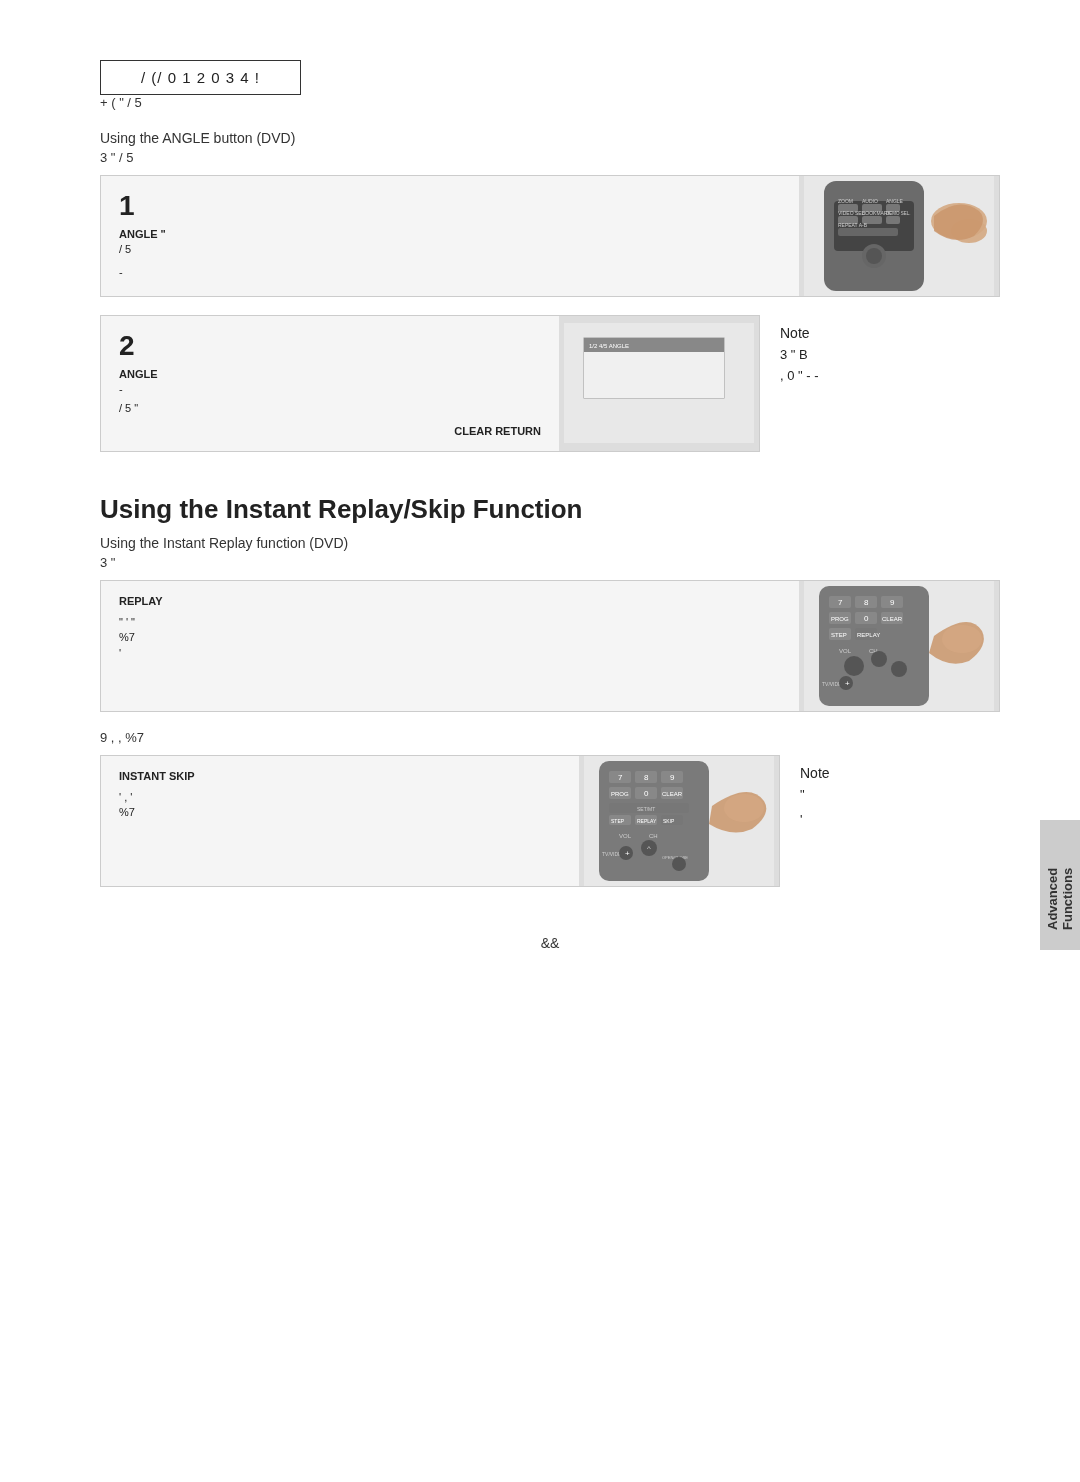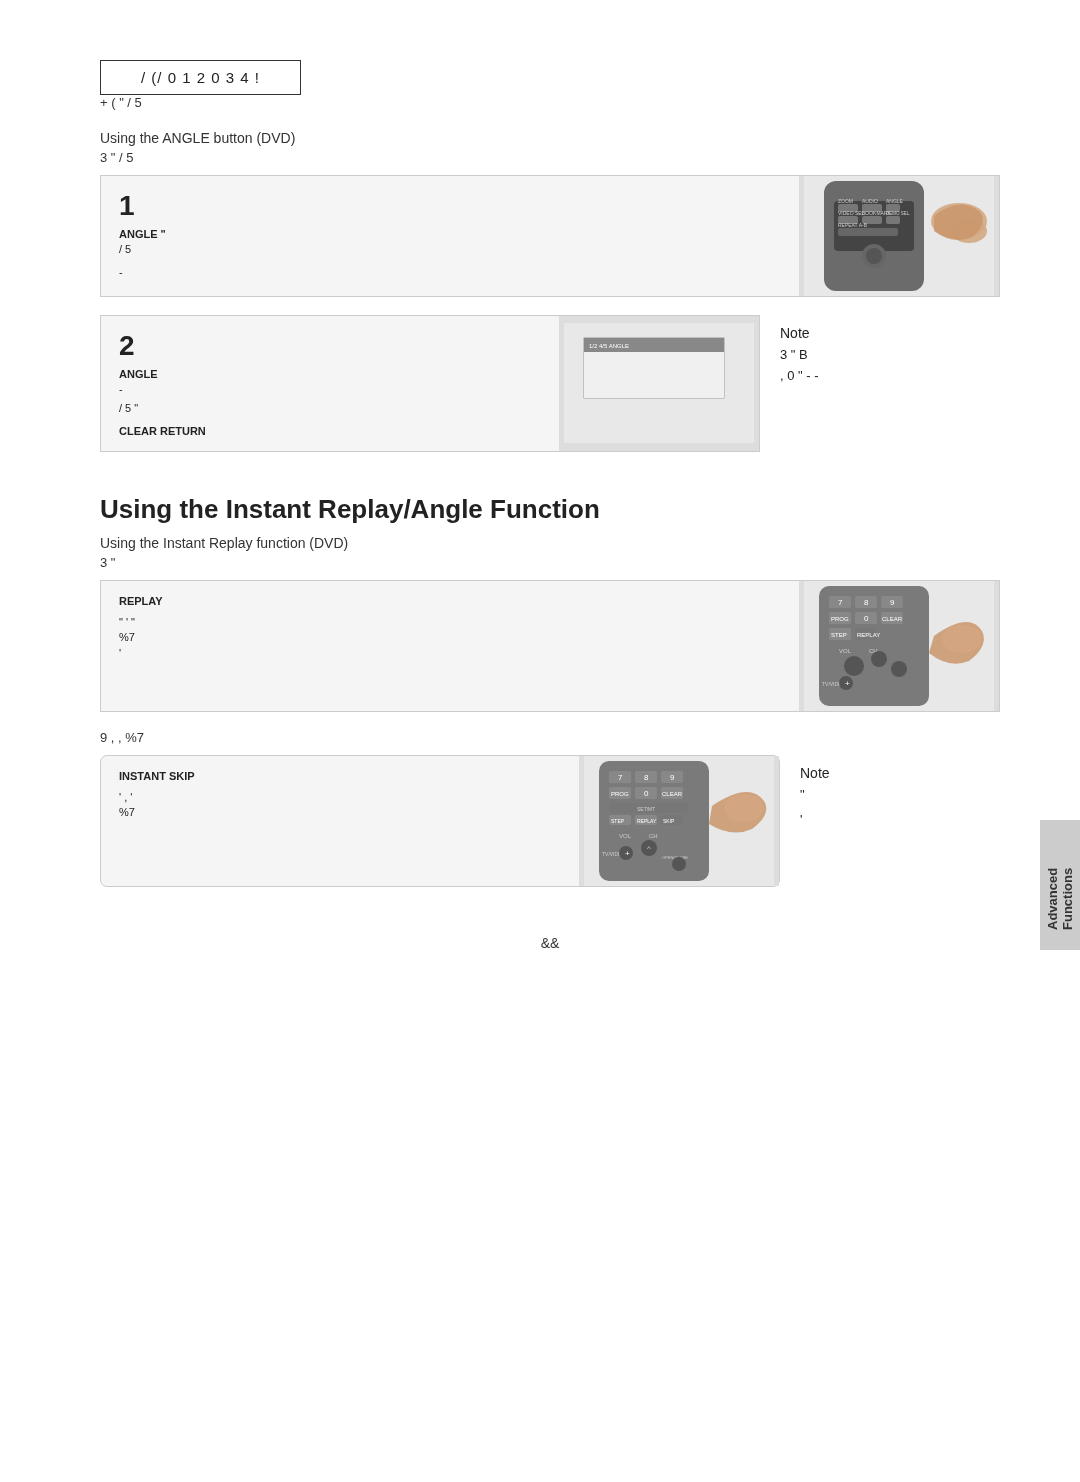--- a/index.html
+++ b/index.html
@@ -126,20 +126,21 @@
 
     
     .instruction-block {
       margin-bottom: 24px;
     }
 
     .clear-return {
       font-size: 11px;
       font-weight: bold;
       margin-top: 6px;
+      text-align: right;
     }
   </style>
 </head>
 <body>
 
 <div class="page-content">
 
   
   <div class="breadcrumb-box">/ (/ 0     1 2 0 3 4 !</div>
 
@@ -221,21 +222,21 @@
       <div style="width:220px; padding-top:10px;">
         <div class="note-label">Note</div>
         <div style="font-size:13px; line-height:1.6; white-space:pre-line;">3              "           B
 , 0   " -    -</div>
       </div>
     </div>
   </div>
 
   
   <div class="instruction-block" style="margin-top:10px;">
-    <div class="section-title">Using the Instant Replay/Angle Function</div>
+    <div class="section-title">Using the Instant Replay/Skip Function</div>
 
     <div class="section-subtitle">Using the Instant Replay function (DVD)</div>
     <div class="section-note" style="margin-bottom:10px;">3          "</div>
 
     <div class="step-box" style="min-height:130px;">
       <div class="step-left">
         <div class="label-text" style="margin-bottom:8px;">REPLAY</div>
         <div class="small-text">" '  "</div>
         <div class="small-text">%7</div>
         <div class="small-text">'</div>
@@ -281,21 +282,21 @@
           <ellipse cx="158" cy="58" rx="20" ry="14" fill="#d4a882" opacity="0.8"></ellipse>
         </svg>
       </div>
     </div>
 
     <div class="section-note" style="margin-bottom:10px;">9          ,  ,   %7</div>
 
     <div style="display:flex; align-items:flex-start; gap:20px;">
       <div style="flex:1;">
 
-        <div class="step-box" style="min-height:130px;border-radius:7px;">
+        <div class="step-box" style="min-height:130px;">
           <div class="step-left">
             <div class="label-text">INSTANT SKIP</div>
             <div class="small-text" style="margin-top:8px;">' ,  '</div>
             <div class="small-text">%7</div>
           </div>
           <div class="step-image">
 
             <svg width="190" height="130" viewBox="0 0 190 130">
               <rect x="0" y="0" width="190" height="130" fill="#e8e8e8"></rect>
               <rect x="15" y="5" width="110" height="120" rx="10" fill="#666" opacity="0.85"></rect>

